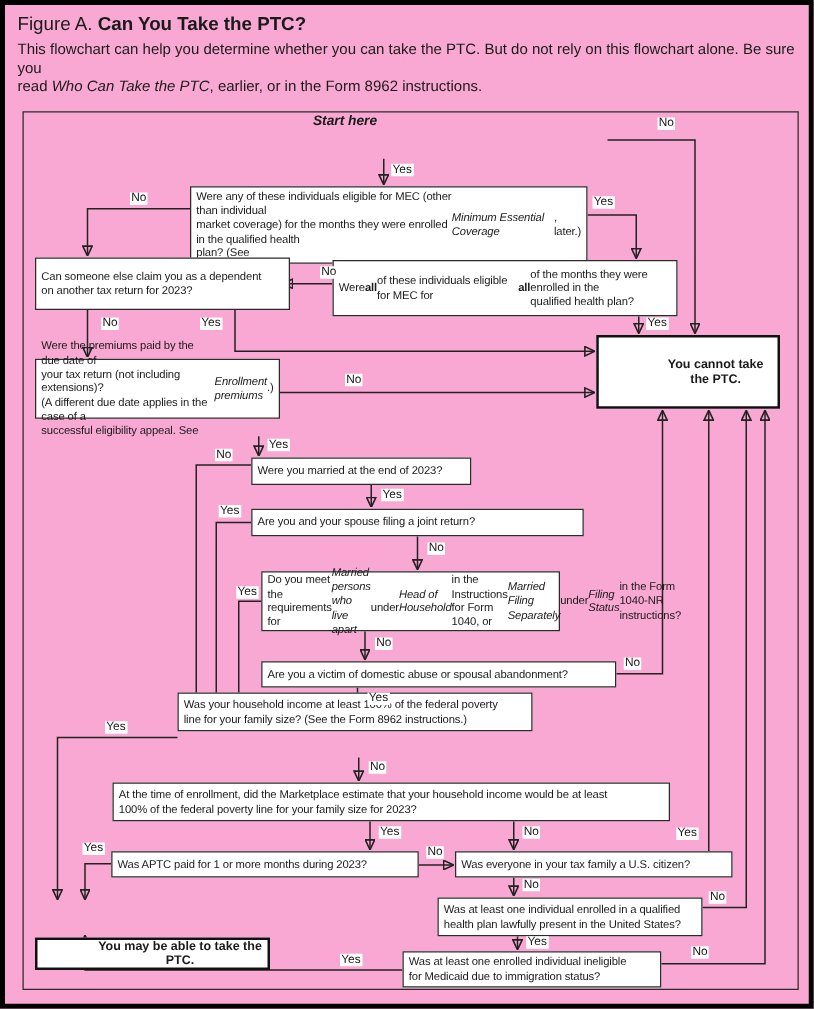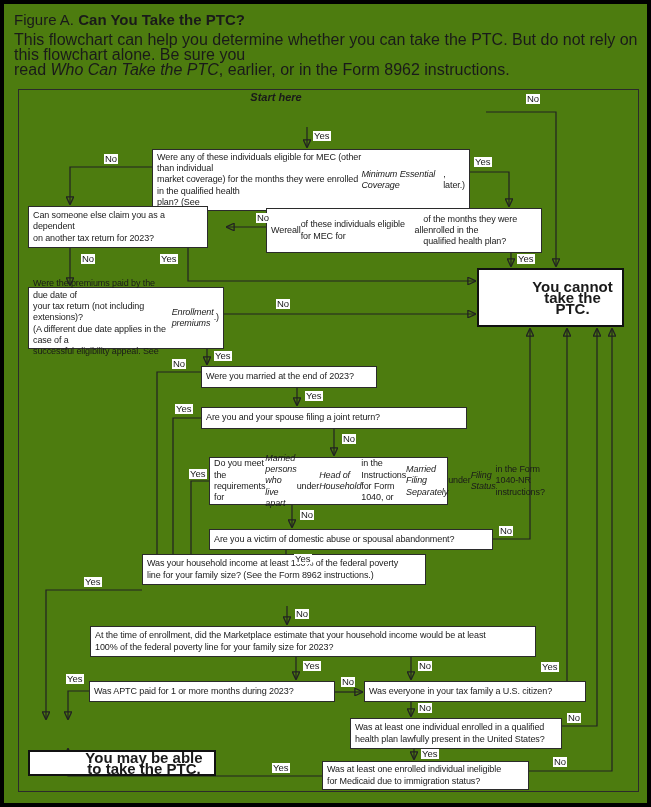--- a/index.html
+++ b/index.html
@@ -1,35 +1,35 @@
 <!DOCTYPE html>
 <html><head>
 <meta charset="utf-8">
 <style>
   html,body{margin:0;padding:0;background:#777;}
   .page{
     position:relative;
     width:651px;height:807px;
-    background:#4d7c0f;
+    background:#f9a8d4;
     border:4px solid #000;
     box-sizing:border-box;
     font-family:"Liberation Sans", sans-serif;
     color:#1a1a1a;
     overflow:hidden;
   }
   .it{font-style:italic;}
-  .bd{font-weight:normal;}
+  .bd{font-weight:bold;}
   .fig-title{
     position:absolute;left:10px;top:6px;width:630px;
     font-size:15px;line-height:19px;white-space:nowrap;
   }
   .fig-title .t-bold{font-weight:bold;}
   .intro{
     position:absolute;left:10px;top:28px;width:634px;
-    font-size:16px;line-height:15px;white-space:pre-line;
+    font-size:12px;line-height:15px;white-space:pre-line;
   }
   .flow-border{
     position:absolute;left:14px;top:85px;width:621px;height:703px;
     border:1px solid #2b2b2b;box-sizing:border-box;background:transparent;
   }
   .start-label{
     position:absolute;left:212px;top:87px;width:120px;
     text-align:center;font-weight:bold;font-style:italic;font-size:11px;
   }
   .node{
@@ -39,36 +39,36 @@
     box-sizing:border-box;
     font-size:9px;line-height:11.3px;
     letter-spacing:-0.1px;
     padding:1px 4px;
     white-space:pre-line;
     display:flex;align-items:center;
     z-index:2;
   }
   .node.terminal{
     border:2px solid #111;
-    font-weight:bold;font-size:15px;letter-spacing:0;
+    font-weight:bold;font-size:10px;letter-spacing:0;
     justify-content:center;text-align:center;white-space:normal;padding-left:48px;
   }
   .lbl{
     position:absolute;font-size:9.5px;line-height:10px;
     background:#fff;padding:0 1px;z-index:3;
   }
   svg.wires{position:absolute;left:0;top:0;z-index:1;}
   svg.wires path{fill:none;stroke:#222;stroke-width:1.2px;}
 
   #n1{left:148px;top:96px;width:334px;height:27px}
   #n2{left:148px;top:145px;width:318px;height:62px}
-  #n3{left:24px;top:202px;width:180px;height:42px}
+  #n3{left:24px;top:202px;width:204px;height:42px}
   #n4{left:262px;top:204px;width:276px;height:45px}
   #n5{left:473px;top:264px;width:147px;height:59px}
-  #n6{left:24px;top:283px;width:196px;height:62px}
+  #n6{left:24px;top:283px;width:196px;height:48px}
   #n7{left:197px;top:362px;width:176px;height:22px}
   #n8{left:197px;top:403px;width:266px;height:22px}
   #n9{left:205px;top:453px;width:239px;height:48px}
   #n10{left:205px;top:525px;width:284px;height:21px}
   #n11{left:138px;top:550px;width:284px;height:31px}
   #n12{left:86px;top:622px;width:446px;height:31px}
   #n13{left:85px;top:677px;width:246px;height:21px}
   #n14{left:360px;top:677px;width:222px;height:21px}
   #n15{left:24px;top:746px;width:188px;height:26px}
   #n16{left:346px;top:714px;width:212px;height:31px}

